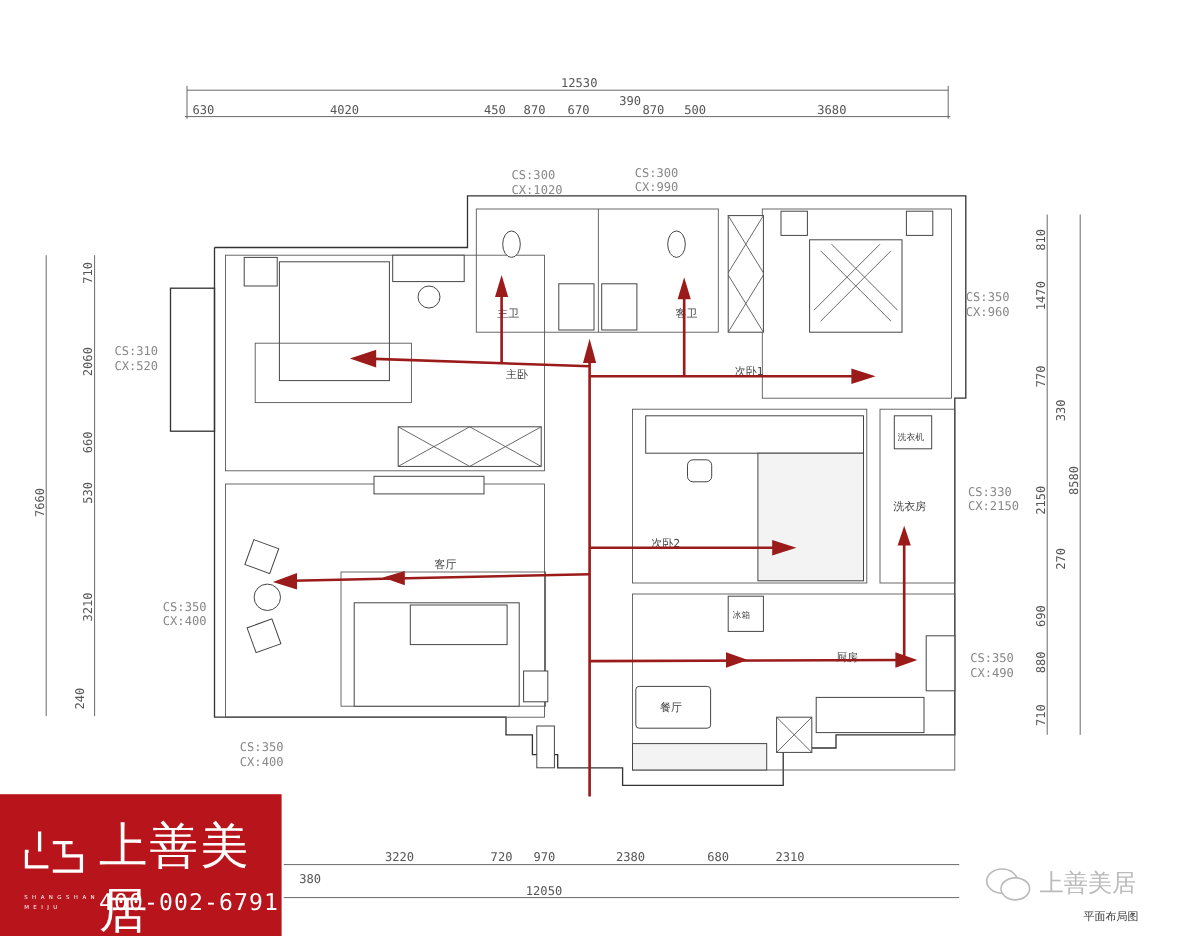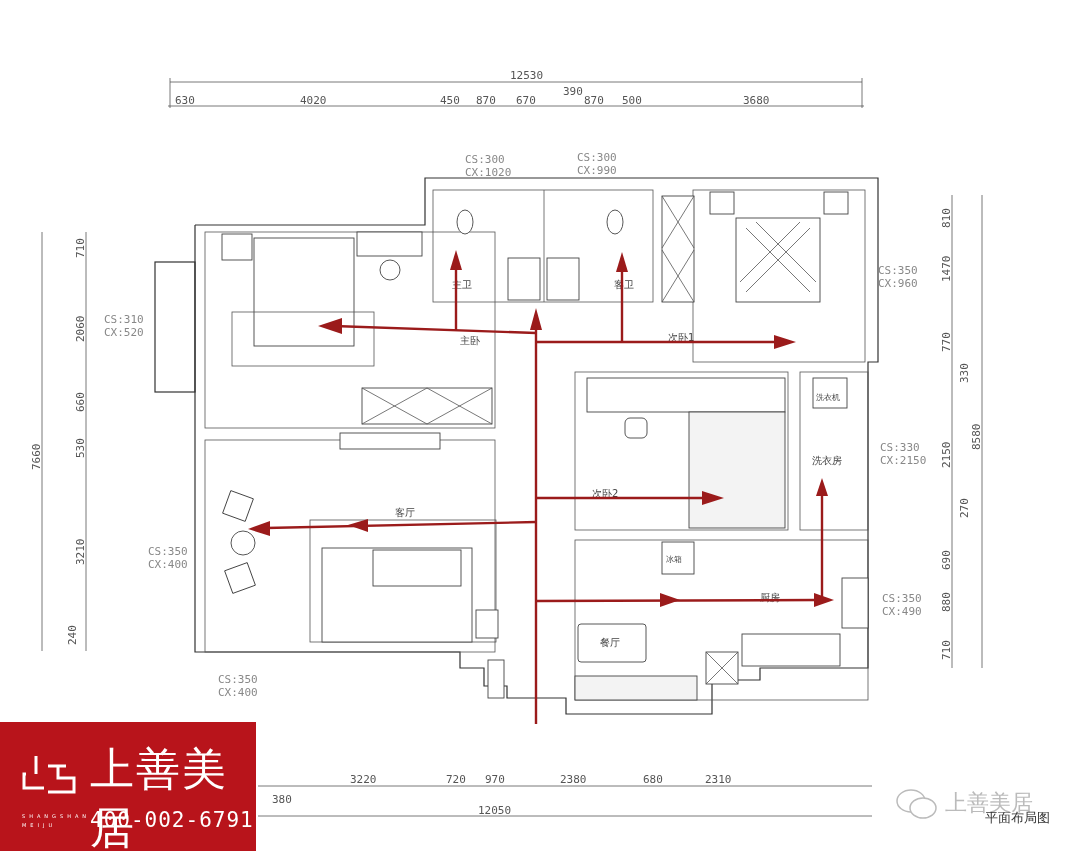--- a/index.html
+++ b/index.html
@@ -14,21 +14,21 @@
   .furn{stroke:#444;stroke-width:0.9;fill:#fff;}
   .route{stroke:#9b1b1b;stroke-width:2.4;fill:none;}
   .head{fill:#9b1b1b;}
   #brand{position:absolute;left:0;top:722px;width:256px;height:129px;background:#b8141b;color:#fff;}
   #brand .name{position:absolute;left:90px;top:18px;font-size:44px;letter-spacing:2px;font-family:"DejaVu Sans",sans-serif;}
   #brand .phone{position:absolute;left:90px;top:86px;font-size:21px;letter-spacing:1px;font-family:"DejaVu Sans Mono",monospace;}
   #brand .pinyin{position:absolute;left:22px;top:90px;font-size:5px;letter-spacing:4px;line-height:9px;width:60px;}
   #brand .mark{position:absolute;left:22px;top:30px;width:62px;height:50px;}
   #wm{position:absolute;left:895px;top:786px;width:180px;height:50px;}
   #wm .wmtext{position:absolute;left:50px;top:2px;font-size:22px;color:#bbb;}
-  #wm .sub{position:absolute;left:90px;top:23px;font-size:13px;color:#333;}
+  #wm .sub{position:absolute;left:90px;top:40px;font-size:10px;color:#333;}
   #wm .bubble{position:absolute;left:0;top:2px;width:44px;height:32px;}
 </style>
 </head>
 <body>
 
 <svg id="plan" viewBox="0 0 1080 851" xmlns="http://www.w3.org/2000/svg">
 
   <g>
     <line x1="170" y1="82" x2="862" y2="82" class="thin"></line>
     <line x1="170" y1="78" x2="170" y2="108" class="thin"></line>

